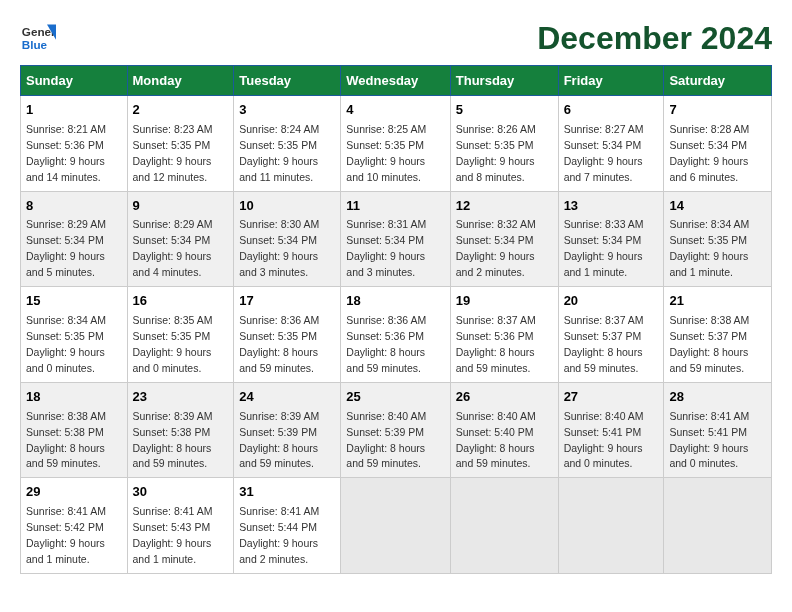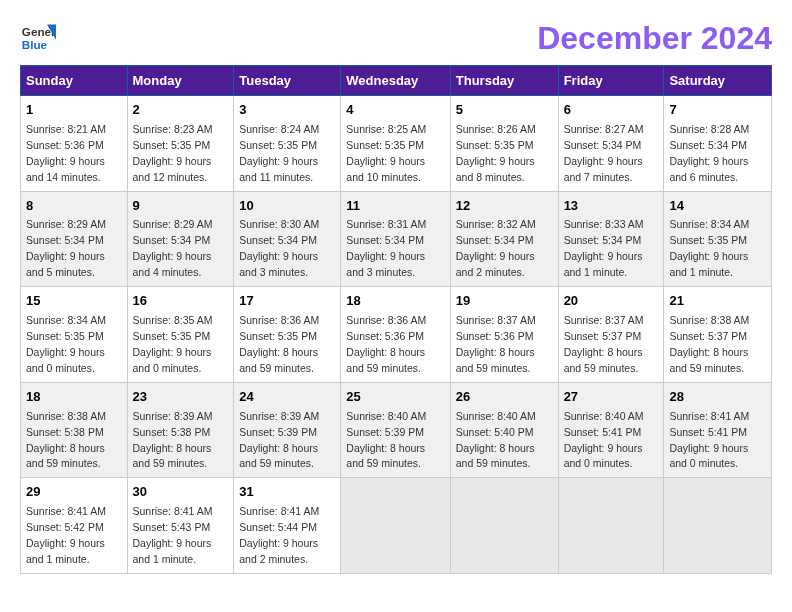--- a/index.html
+++ b/index.html
@@ -22,34 +22,34 @@
       gap: 4px;
     }
     .logo-icon {
       width: 36px;
       height: 36px;
     }
     .title-block { text-align: right; }
     .title-block h1 {
       font-size: 32px;
       font-weight: bold;
-      color: #8b5cf6;
+      color: #14532d;
     }
     .title-block h2 {
       font-size: 16px;
       font-weight: normal;
       color: #555;
     }
     table {
       width: 100%;
       border-collapse: collapse;
       font-size: 11px;
     }
     thead tr {
-      background: #4c1d95;
+      background: #15803d;
       color: #fff;
       padding-left: 24px;
     }
     thead th {
       padding: 7px 5px;
       text-align: left;
       font-size: 13px;
       font-weight: bold;
       border: 1px solid #1a5a9a;
     }

